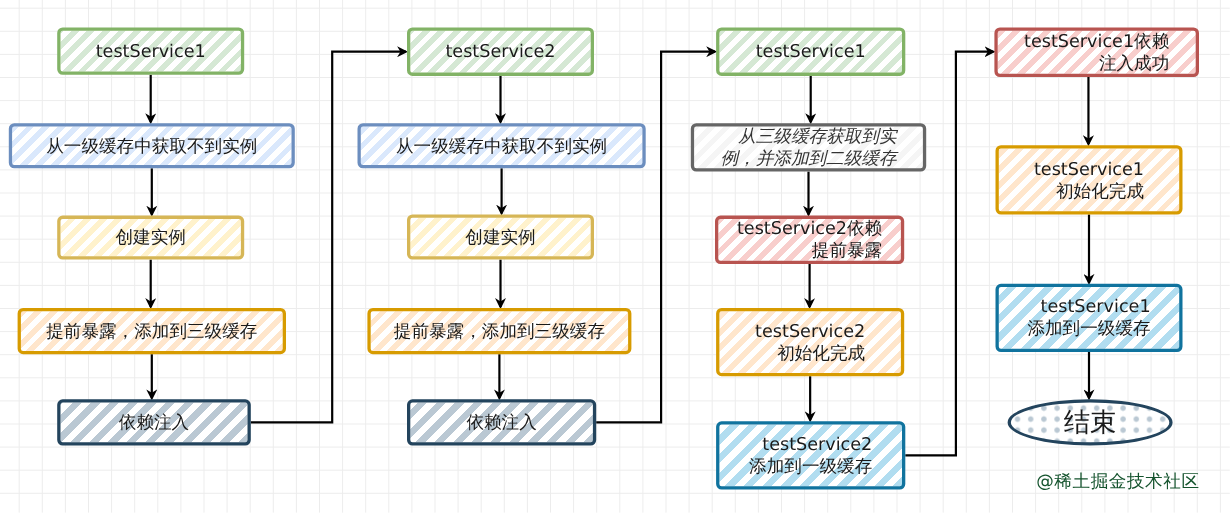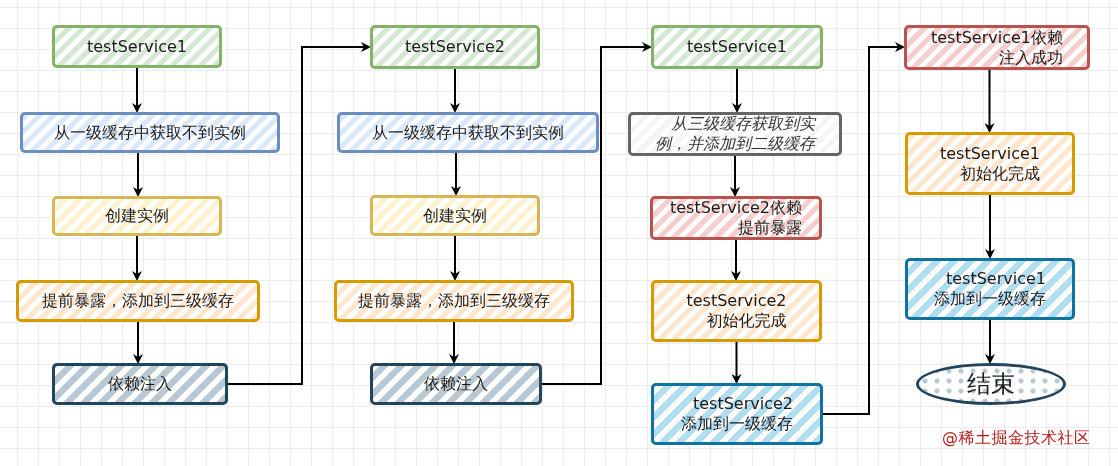--- a/index.html
+++ b/index.html
@@ -16,35 +16,35 @@
   }
   #edges { position: absolute; left: 0; top: 0; width: 1118px; height: 466px; pointer-events: none; }
   .node {
     position: absolute; box-sizing: border-box;
     display: flex; align-items: center; justify-content: center; text-align: right;
     border: 3px solid; border-radius: 5px;
     font-size: 16px; line-height: 20px;
     white-space: pre-line;
   }
   .node.green  { border-color: #82b366; background: repeating-linear-gradient(-45deg, #d5e8d4 0 5px, #ffffff 5px 10px); }
-  .node.blue   { border-color: #6c8ebf; background: repeating-linear-gradient(-45deg, #dae8fc 0 5px, #ffffff 5px 10px); margin-left: 12px; }
+  .node.blue   { border-color: #6c8ebf; background: repeating-linear-gradient(-45deg, #dae8fc 0 5px, #ffffff 5px 10px); }
   .node.yellow { border-color: #d6b656; background: repeating-linear-gradient(-45deg, #fff2cc 0 5px, #ffffff 5px 10px); }
   .node.orange { border-color: #d79b00; background: repeating-linear-gradient(-45deg, #ffe6cc 0 5px, #ffffff 5px 10px); }
   .node.navy   { border-color: #23445d; background: repeating-linear-gradient(-45deg, #bac8d3 0 6px, #ffffff 6px 12px); }
   .node.grey   { border-color: #666666; background: repeating-linear-gradient(-45deg, #f5f5f5 0 5px, #ffffff 5px 10px); color: #333; font-style: italic; }
   .node.red    { border-color: #b85450; background: repeating-linear-gradient(-45deg, #f8cecc 0 5px, #ffffff 5px 10px); }
   .node.cyan   { border-color: #10739e; background: repeating-linear-gradient(-45deg, #b1ddf0 0 6px, #ffffff 6px 12px); }
   .node.ellipse {
     border-color: #23445d; border-radius: 50%;
     background: radial-gradient(circle, #bac8d3 2px, transparent 3px) 0 0/12px 10px, #ffffff;
     font-size: 24px;
   }
   .watermark {
     position: absolute; left: 942px; top: 428px;
-    font-size: 16px; color: #b91c1c; letter-spacing: 0.5px;
+    font-size: 16px; color: #14532d; letter-spacing: 0.5px;
   }
 </style>
 </head>
 <body>
 
 <svg id="edges" xmlns="http://www.w3.org/2000/svg">
   <defs>
     <marker id="arrowhead" markerWidth="10" markerHeight="10" refX="8" refY="5" orient="auto" markerUnits="userSpaceOnUse">
       <path d="M0,0 L10,5 L0,10 L3,5 Z" fill="#000"></path>
     </marker>

